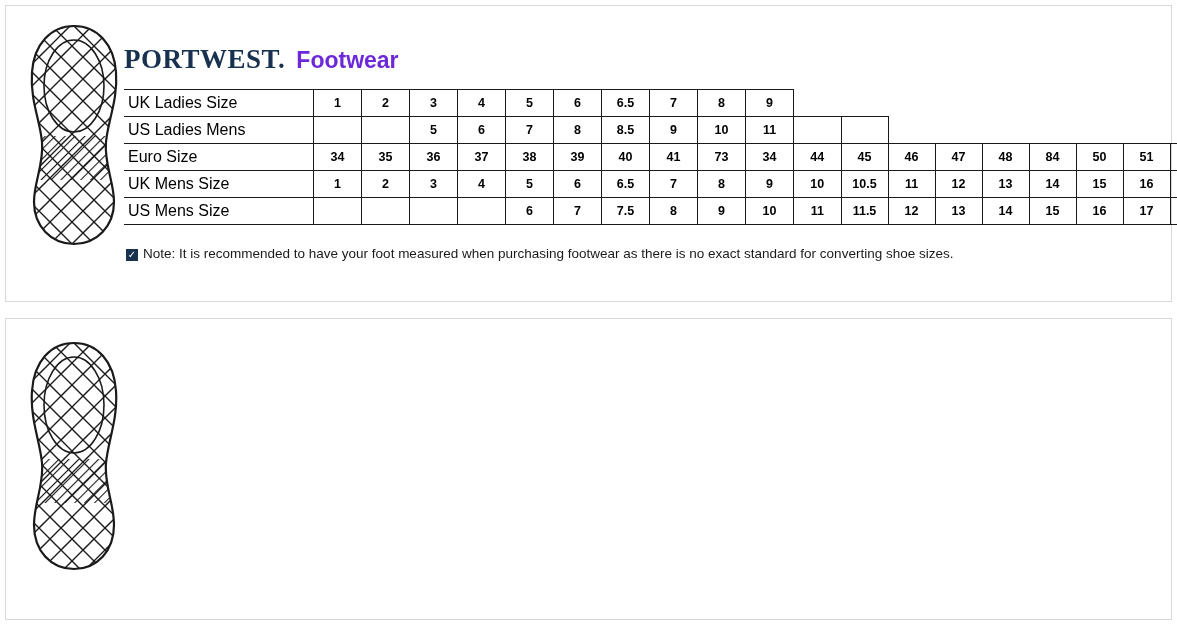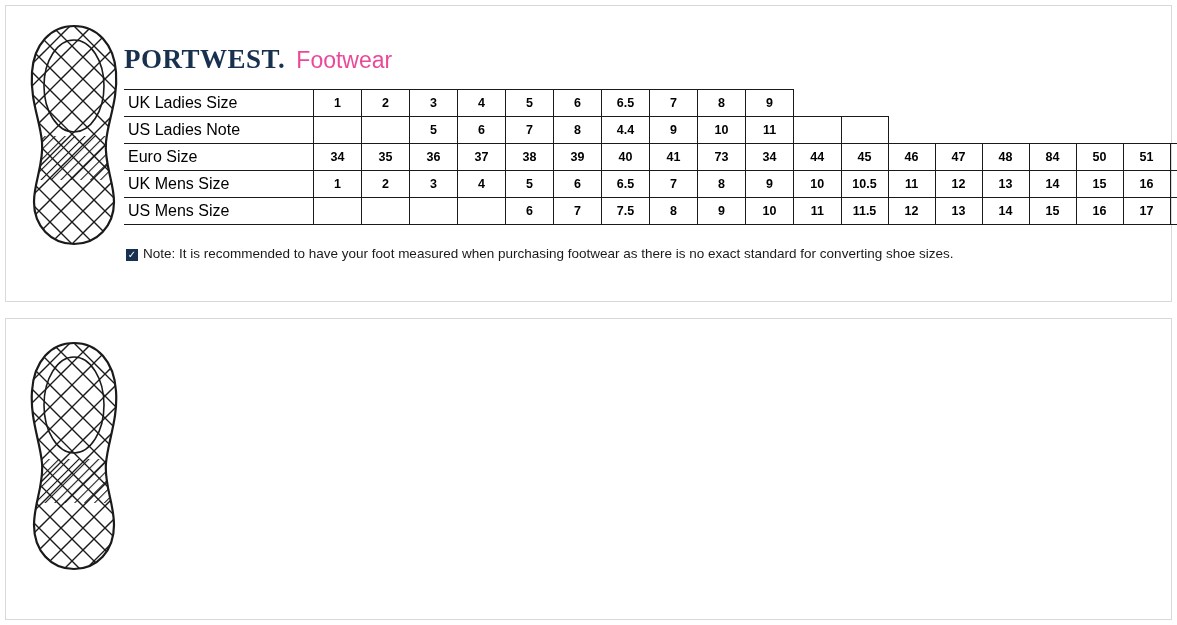--- a/index.html
+++ b/index.html
@@ -66,22 +66,22 @@
     letter-spacing: 0.5px;
     color: #17314f;
     line-height: 1;
   }
   .pw-wordmark .dot {
     color: #17314f;
   }
   .hdr-footwear {
     font-family: "Liberation Sans", sans-serif;
     font-size: 23px;
-    font-weight: normal;
-    color: #ec4899;
+    font-weight: bold;
+    color: #6d28d9;
     line-height: 1;
   }
 
   
   table {
     position: absolute;
     border-collapse: collapse;
     table-layout: fixed;
   }
   table td {
@@ -193,28 +193,28 @@
         <td class="cell blank"></td>
         <td class="cell blank"></td>
         <td class="cell blank"></td>
         <td class="cell blank"></td>
         <td class="cell blank"></td>
         <td class="cell blank"></td>
         <td class="cell blank"></td>
         <td class="cell blank"></td>
       </tr>
       <tr>
-        <td class="rowhead">US Ladies Note</td>
+        <td class="rowhead">US Ladies Mens</td>
         <td class="cell"></td>
         <td class="cell"></td>
         <td class="cell">5</td>
         <td class="cell">6</td>
         <td class="cell">7</td>
         <td class="cell">8</td>
-        <td class="cell">4.4</td>
+        <td class="cell">8.5</td>
         <td class="cell">9</td>
         <td class="cell">10</td>
         <td class="cell">11</td>
         <td class="cell"></td>
         <td class="cell"></td>
         <td class="cell blank"></td>
         <td class="cell blank"></td>
         <td class="cell blank"></td>
         <td class="cell blank"></td>
         <td class="cell blank"></td>

